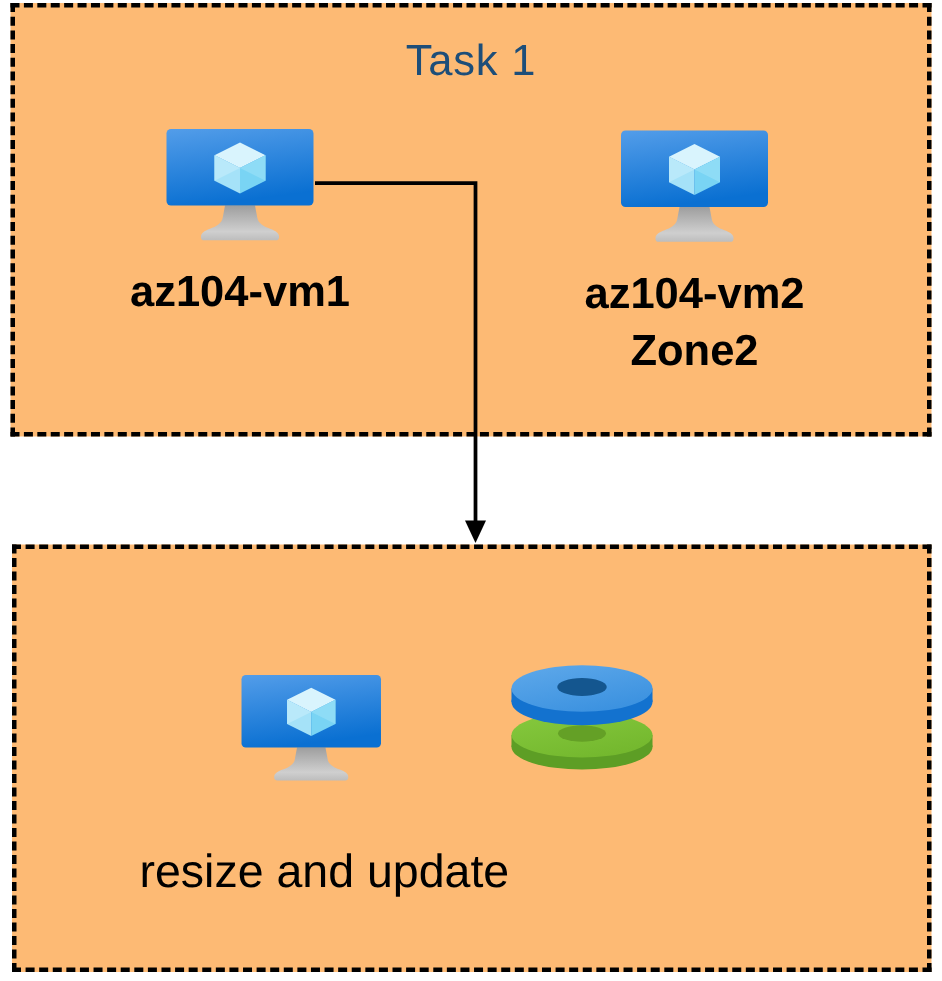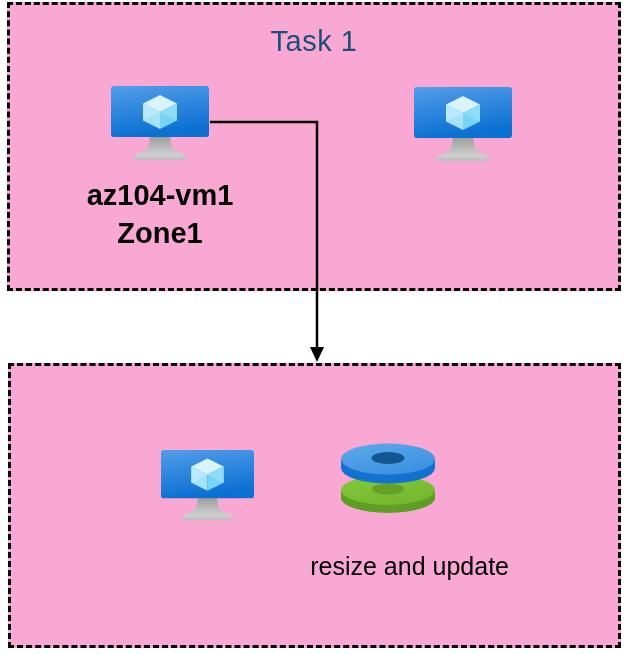--- a/index.html
+++ b/index.html
@@ -10,21 +10,21 @@
   }
   .stage {
     position: relative;
     width: 628px;
     height: 654px;
     background: #ffffff;
     overflow: hidden;
   }
   .task-box {
     position: absolute;
-    background: #f9a8d4;
+    background: #fdba74;
     border: 3px dashed #000000;
     box-sizing: border-box;
   }
   #task1-box { left: 7px;  top: 2px;   width: 614px; height: 289px; }
   #task2-box { left: 8px;  top: 363px; width: 613px; height: 285px; }
 
   .task-title {
     position: absolute;
     left: 0;
     width: 100%;
@@ -45,24 +45,24 @@
     line-height: 38px;
     color: #000000;
     font-weight: bold;
   }
   #vm1-label { left: 28px;  top: 176px; width: 264px; }
   #vm2-label { left: 331px; top: 177px; width: 264px; }
 
   #task2-caption {
     position: absolute;
     left: 82px;
-    top: 186px;
+    top: 197px;
     width: 416px;
-    text-align: right;
-    font-size: 25px;
+    text-align: left;
+    font-size: 31px;
     color: #000000;
   }
 
   #connector-layer {
     position: absolute;
     left: 0; top: 0;
     width: 628px; height: 654px;
     pointer-events: none;
   }
   .hidden-defs { position: absolute; width: 0; height: 0; }
@@ -113,21 +113,24 @@
     <rect x="1" y="1" width="98" height="51" rx="3" fill="url(#vmScreenGrad)"></rect>
     <polygon points="50,10 67,18.5 50,27 33,18.5" fill="#d9f4fd"></polygon>
     <polygon points="33,18.5 50,27 50,44 33,35.5" fill="#a5e2f8"></polygon>
     <polygon points="33,18.5 50,27 33,35.5" fill="#b9e9fa"></polygon>
     <polygon points="67,18.5 50,27 50,44 67,35.5" fill="#79d4f4"></polygon>
     <polygon points="67,18.5 50,27 67,35.5" fill="#8edcf6"></polygon>
   </svg>
 
   <div class="vm-label" id="vm1-label">
     <div>az104-vm1</div>
-    <div>Zone1</div>
+  </div>
+  <div class="vm-label" id="vm2-label">
+    <div>az104-vm2</div>
+    <div>Zone2</div>
   </div>
 
   <div class="task-box" id="task2-box">
     <div id="task2-caption">resize and update</div>
   </div>
 
   <svg class="icon-abs" style="left:160px; top:449px;" width="95" height="74" viewBox="0 0 100 78">
     <path d="M40,52 L60,52 L61.5,60 C62,64 66,66 70,67.5 C74,69 76,70.5 76,72.5 L76,73.5 C76,74.6 75,75.2 74,75.2 L26,75.2 C25,75.2 24,74.6 24,73.5 L24,72.5 C24,70.5 26,69 30,67.5 C34,66 38,64 38.5,60 Z" fill="url(#vmStandGrad)"></path>
     <rect x="1" y="1" width="98" height="51" rx="3" fill="url(#vmScreenGrad)"></rect>
     <polygon points="50,10 67,18.5 50,27 33,18.5" fill="#d9f4fd"></polygon>

